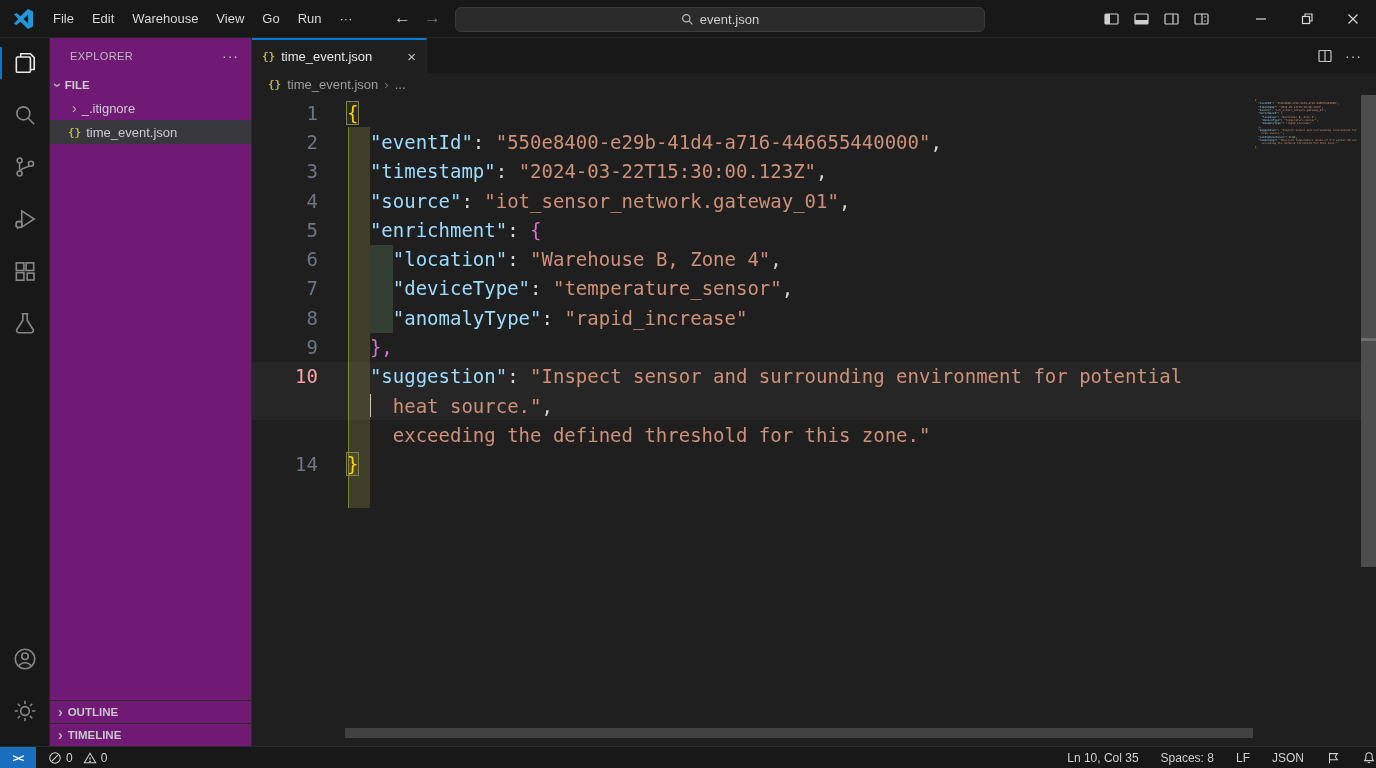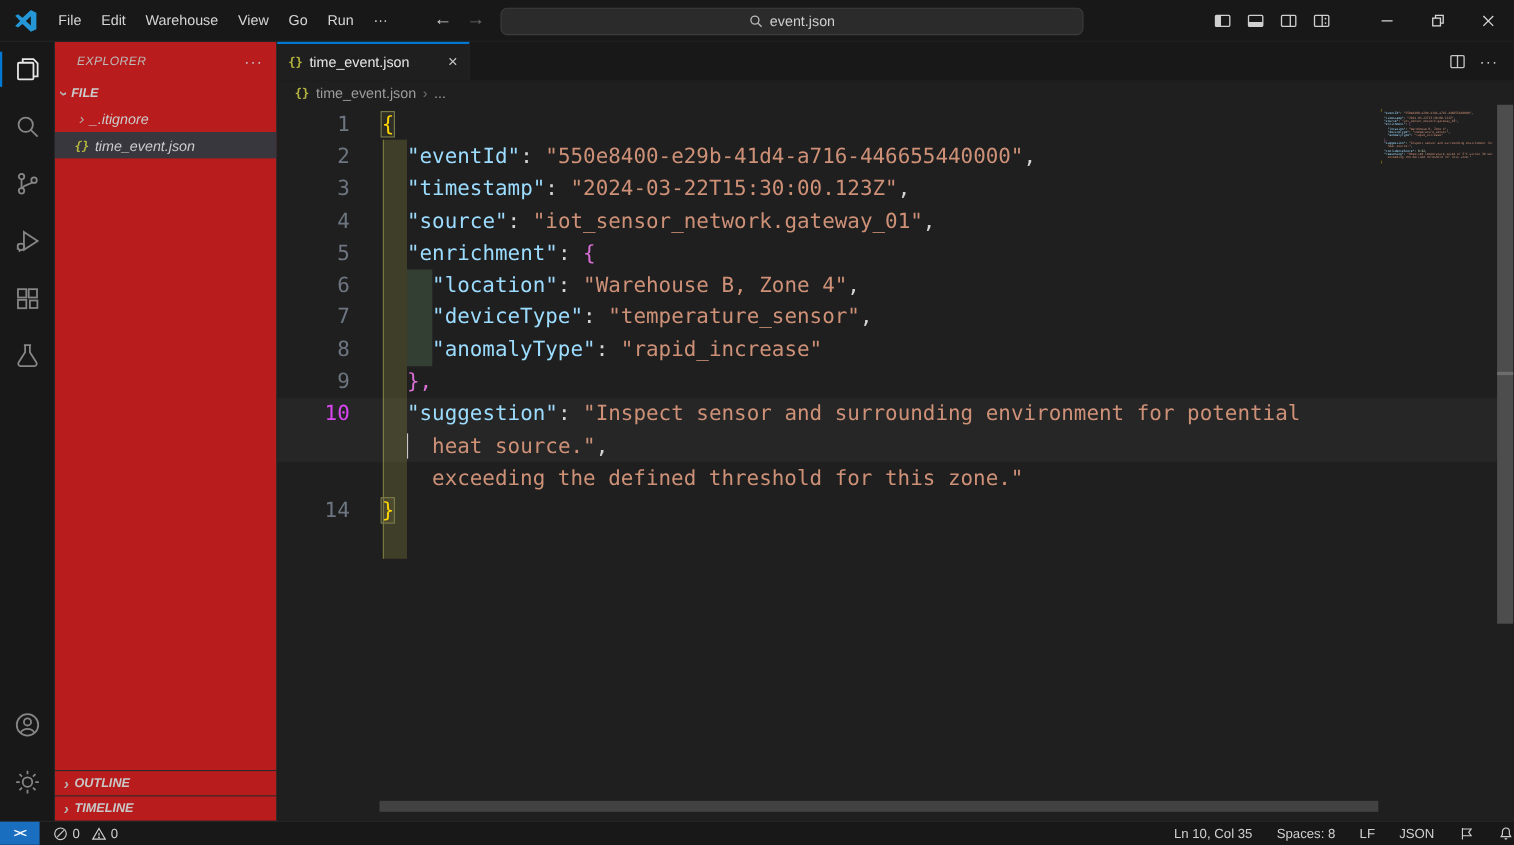--- a/index.html
+++ b/index.html
@@ -30,22 +30,22 @@
     display:flex; flex-direction:column; align-items:center; }
   .ab-item { width:50px; height:50px; display:flex; align-items:center; justify-content:center;
     position:relative; margin-bottom:2px; }
   .ab-item.active::before { content:""; position:absolute; left:0; top:9px; bottom:9px;
     width:2px; background:#0078d4; }
   .ab-spacer { flex:1; }
   svg.icon { stroke:#868686; fill:none; stroke-width:1.5; }
   .ab-item.active svg.icon { stroke:#e7e7e7; }
 
   
-  .sidebar { width:202px; background:#b91c1c; border-right:1px solid #2b2b2b;
-    display:flex; flex-direction:column;font-style:italic; }
+  .sidebar { width:202px; background:#701a75; border-right:1px solid #2b2b2b;
+    display:flex; flex-direction:column; }
   .sidebar-header { height:35px; display:flex; align-items:center; padding:0 12px 0 20px;
     font-size:11px; letter-spacing:.4px; color:#bcbcbc; }
   .sidebar-header .more { margin-left:auto; color:#c5c5c5; font-size:14px; letter-spacing:1px; }
   .tree-section-header { height:23px; display:flex; align-items:center; gap:4px; padding-left:6px;
     font-size:11.5px; font-weight:bold; color:#cccccc; }
   .tree-item { height:24px; display:flex; align-items:center; gap:5px; font-size:13px; color:#cccccc; }
   .tree-item.folder { padding-left:22px; }
   .tree-item.file { padding-left:18px; }
   .tree-item.selected { background:#37373d; }
   .chev { display:inline-block; color:#b6b6b6; font-size:14px; line-height:1; }
@@ -69,21 +69,21 @@
 
   
   .code-scroll { position:relative; flex:1; overflow:hidden;
     font-family:"DejaVu Sans Mono", monospace; font-size:19px; }
   .guide-band { position:absolute; pointer-events:none; }
   .guide-line { position:absolute; width:1.5px; background:#8f8f49; opacity:.85; pointer-events:none; }
   .code-rows { position:relative; padding-top:3px; }
   .code-row { height:29.3px; white-space:pre; display:flex; align-items:center; }
   .code-row.current { background:rgba(255,255,255,0.035); }
   .gutter { flex:0 0 66px; text-align:right; color:#6e7681; font-size:19px; }
-  .code-row.current .gutter { color:#d946ef; }
+  .code-row.current .gutter { color:#fca5a5; }
   .content { margin-left:29px; }
   .tok-key { color:#9cdcfe; } .tok-str { color:#ce9178; } .tok-num { color:#b5cea8; }
   .tok-punct { color:#d4d4d4; } .tok-b1 { color:#ffd700; } .tok-b2 { color:#da70d6; }
   .match { outline:1px solid #82824e; background:rgba(220,220,130,0.08); }
   .cursor { display:inline-block; width:1.6px; height:23px; background:#c8c8c8;
     vertical-align:text-bottom; margin-right:-1.6px; }
 
   .minimap { position:absolute; left:1003px; top:4px; width:102px; white-space:pre;
     font-size:2.7px; line-height:3.35px; overflow:hidden; }
   .scrollbar-v { position:absolute; right:0; top:0; width:15px; height:472px; background:#4d4d4d; }

